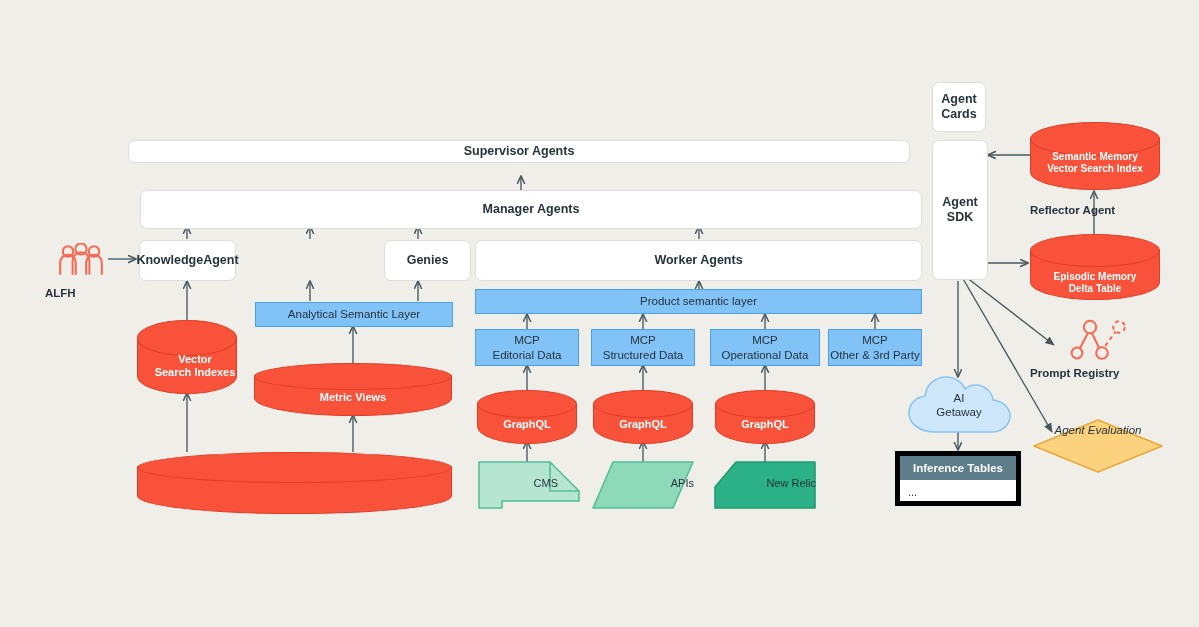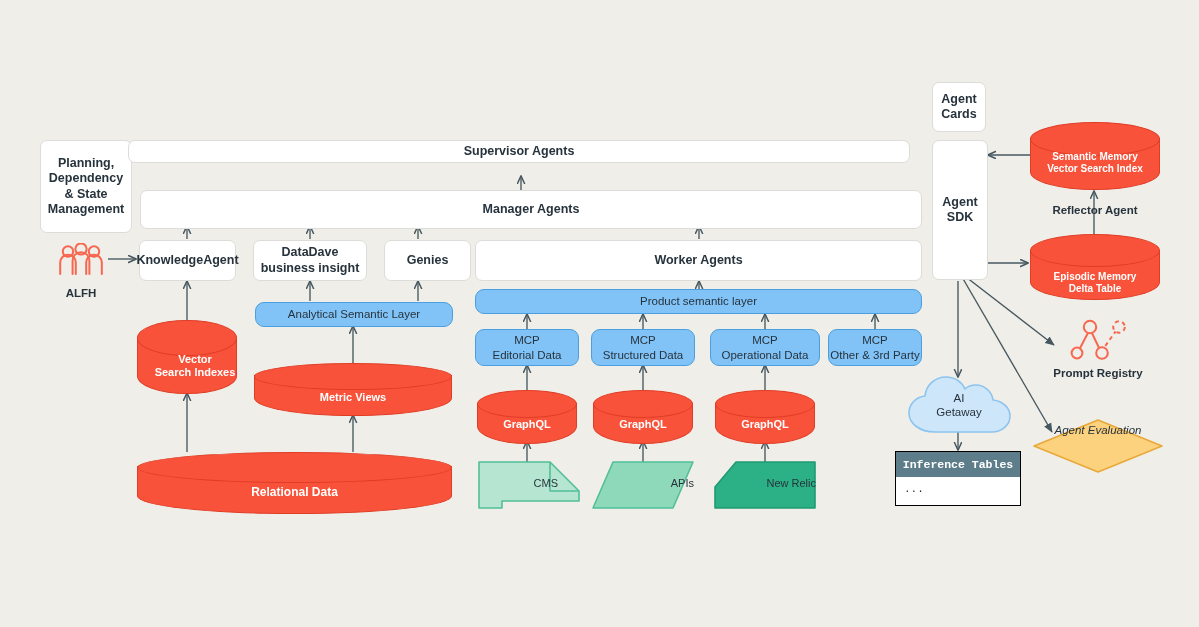--- a/index.html
+++ b/index.html
@@ -6,21 +6,21 @@
   body{
     width:1199px;height:627px;
     background:#efeee9;
     font-family:"Liberation Sans", sans-serif;
     color:#2b3a42;
     overflow:hidden;
   }
   #stage{position:relative;width:1199px;height:627px;}
 
   
-  .node{position:absolute;box-sizing:border-box;display:flex;align-items:center;justify-content:center;text-align:center;border-radius:9px;}
+  .node{position:absolute;box-sizing:border-box;display:flex;align-items:center;justify-content:center;text-align:center;}
 
   
   .whitebox{
     background:#ffffff;border:1px solid #dcdcd8;border-radius:7px;
     font-size:12.5px;font-weight:bold;line-height:1.22;color:#27333c;
   }
   .bar{font-size:12.5px;font-weight:bold;}
 
   
   .bluebox{
@@ -51,29 +51,29 @@
     position:absolute;width:100%;text-align:right;font-size:11px;color:#27333c;
   }
 
   
   .cloudtxt{position:absolute;width:100%;text-align:center;font-size:11.5px;color:#27333c;line-height:1.25;}
 
   
   .diamondtxt{position:absolute;width:100%;text-align:center;font-size:11.5px;color:#27333c;}
 
   
-  .inftbl{position:absolute;box-sizing:border-box;border:1px solid #000000;background:#ffffff;font-family:Liberation Mono, monospace;}
+  .inftbl{position:absolute;box-sizing:border-box;border:5px solid #000000;background:#ffffff;}
   .inftbl .hdr{
     background:#5d7d8b;color:#ffffff;font-size:11.5px;font-weight:bold;
     text-align:center;padding:6px 0 6px 0;
   }
   .inftbl .row{font-size:11px;color:#27333c;padding:6px 8px;}
 
   
-  .caption{position:absolute;text-align:center;font-size:11.5px;font-weight:bold;color:#27333c;}
+  .caption{position:absolute;text-align:left;font-size:11.5px;font-weight:bold;color:#27333c;}
 
   svg.layer{position:absolute;left:0;top:0;width:1199px;height:627px;pointer-events:none;}
   svg.icon{position:absolute;}
 </style>
 </head>
 <body>
 
 <div id="stage">
 
   <svg class="layer" viewBox="0 0 1199 627">
@@ -133,26 +133,20 @@
       <line x1="958" y1="432" x2="958" y2="450"></line>
     </g>
     <g stroke="#46575f" stroke-width="1.35" fill="none" marker-end="url(#ahf)">
 
       <line x1="966" y1="277" x2="1054" y2="345"></line>
 
       <line x1="962" y1="277" x2="1052" y2="432"></line>
     </g>
   </svg>
 
-  <div class="node whitebox" style="left:40px;top:140px;width:92px;height:93px;flex-direction:column;">
-    <span>Planning,</span>
-    <span>Dependency</span>
-    <span>&amp; State</span>
-    <span>Management</span>
-  </div>
 
   <svg class="icon" style="left:57px;top:243px;width:48px;height:33px;" viewBox="0 0 48 33">
     <g fill="none" stroke="#f8674f" stroke-width="2" stroke-linecap="round" stroke-linejoin="round">
       <circle cx="11" cy="8.5" r="5.2"></circle>
       <path d="M3.2 31 V19.5 a7.8 7.8 0 0 1 15.6 0 V31"></path>
       <circle cx="37" cy="8.5" r="5.2"></circle>
       <path d="M29.2 31 V19.5 a7.8 7.8 0 0 1 15.6 0 V31"></path>
       <circle cx="24" cy="6" r="5.6"></circle>
       <path d="M15.6 31 V17.6 a8.4 8.4 0 0 1 16.8 0 V31"></path>
     </g>
@@ -165,24 +159,20 @@
 
   <div class="node whitebox bar" style="left:140px;top:190px;width:782px;height:39px;">
       <span>Manager Agents</span>
     </div>
 
   <div class="node whitebox" style="left:139px;top:240px;width:97px;height:41px;flex-direction:row;">
     <span>Knowledge</span>
     <span>Agent</span>
   </div>
 
-  <div class="node whitebox" style="left:253px;top:240px;width:114px;height:41px;flex-direction:column;">
-    <span>DataDave</span>
-    <span>business insight</span>
-  </div>
 
   <div class="node whitebox" style="left:384px;top:240px;width:87px;height:41px;">
       <span>Genies</span>
     </div>
 
   <div class="node bluebox bluebar" style="left:255px;top:302px;width:198px;height:25px;">
       <span>Analytical Semantic Layer</span>
     </div>
 
   <div class="node whitebox bar" style="left:475px;top:240px;width:447px;height:41px;">
@@ -223,23 +213,20 @@
     <div class="body" style="top:12px;"></div>
     <div class="top" style="height:25px;"></div>
     <div class="lbl" style="top:28px;">
       <div>Metric Views</div>
     </div>
   </div>
 
   <div class="cyl" style="left:137px;top:452px;width:315px;height:62px;">
     <div class="body" style="top:14px;"></div>
     <div class="top" style="height:29px;"></div>
-    <div class="lbl" style="top:33px;font-size:12px;">
-      <div>Relational Data</div>
-    </div>
   </div>
 
   <div class="cyl" style="left:477px;top:390px;width:100px;height:54px;">
     <div class="body" style="top:13px;"></div>
     <div class="top" style="height:26px;"></div>
     <div class="lbl" style="top:28px;">
       <div>GraphQL</div>
     </div>
   </div>
   <div class="cyl" style="left:593px;top:390px;width:100px;height:54px;">

